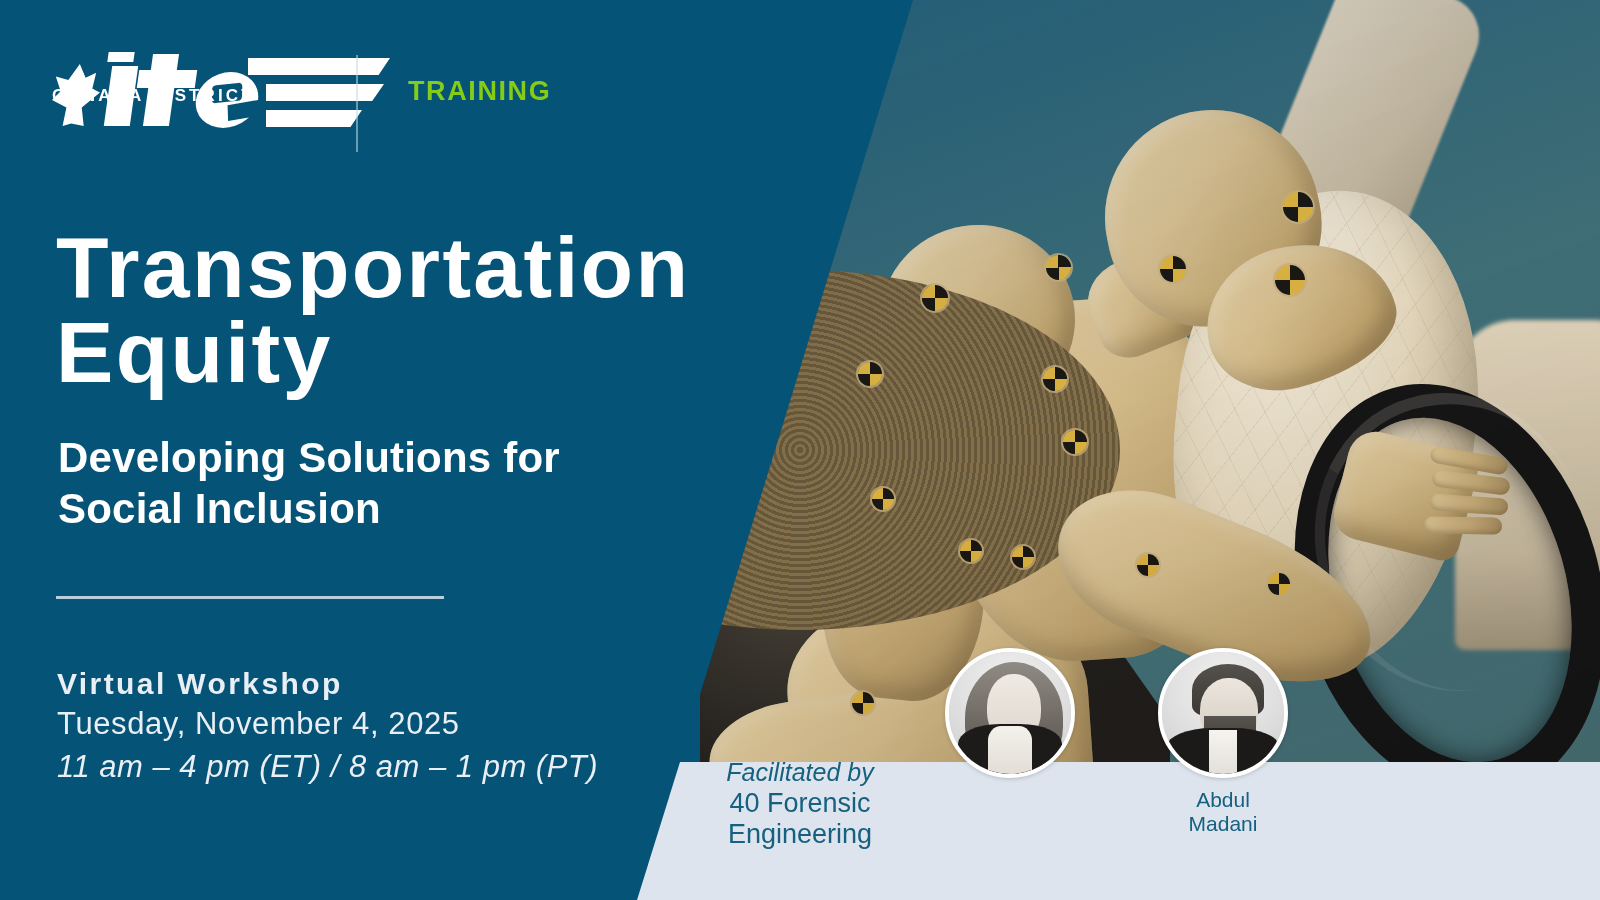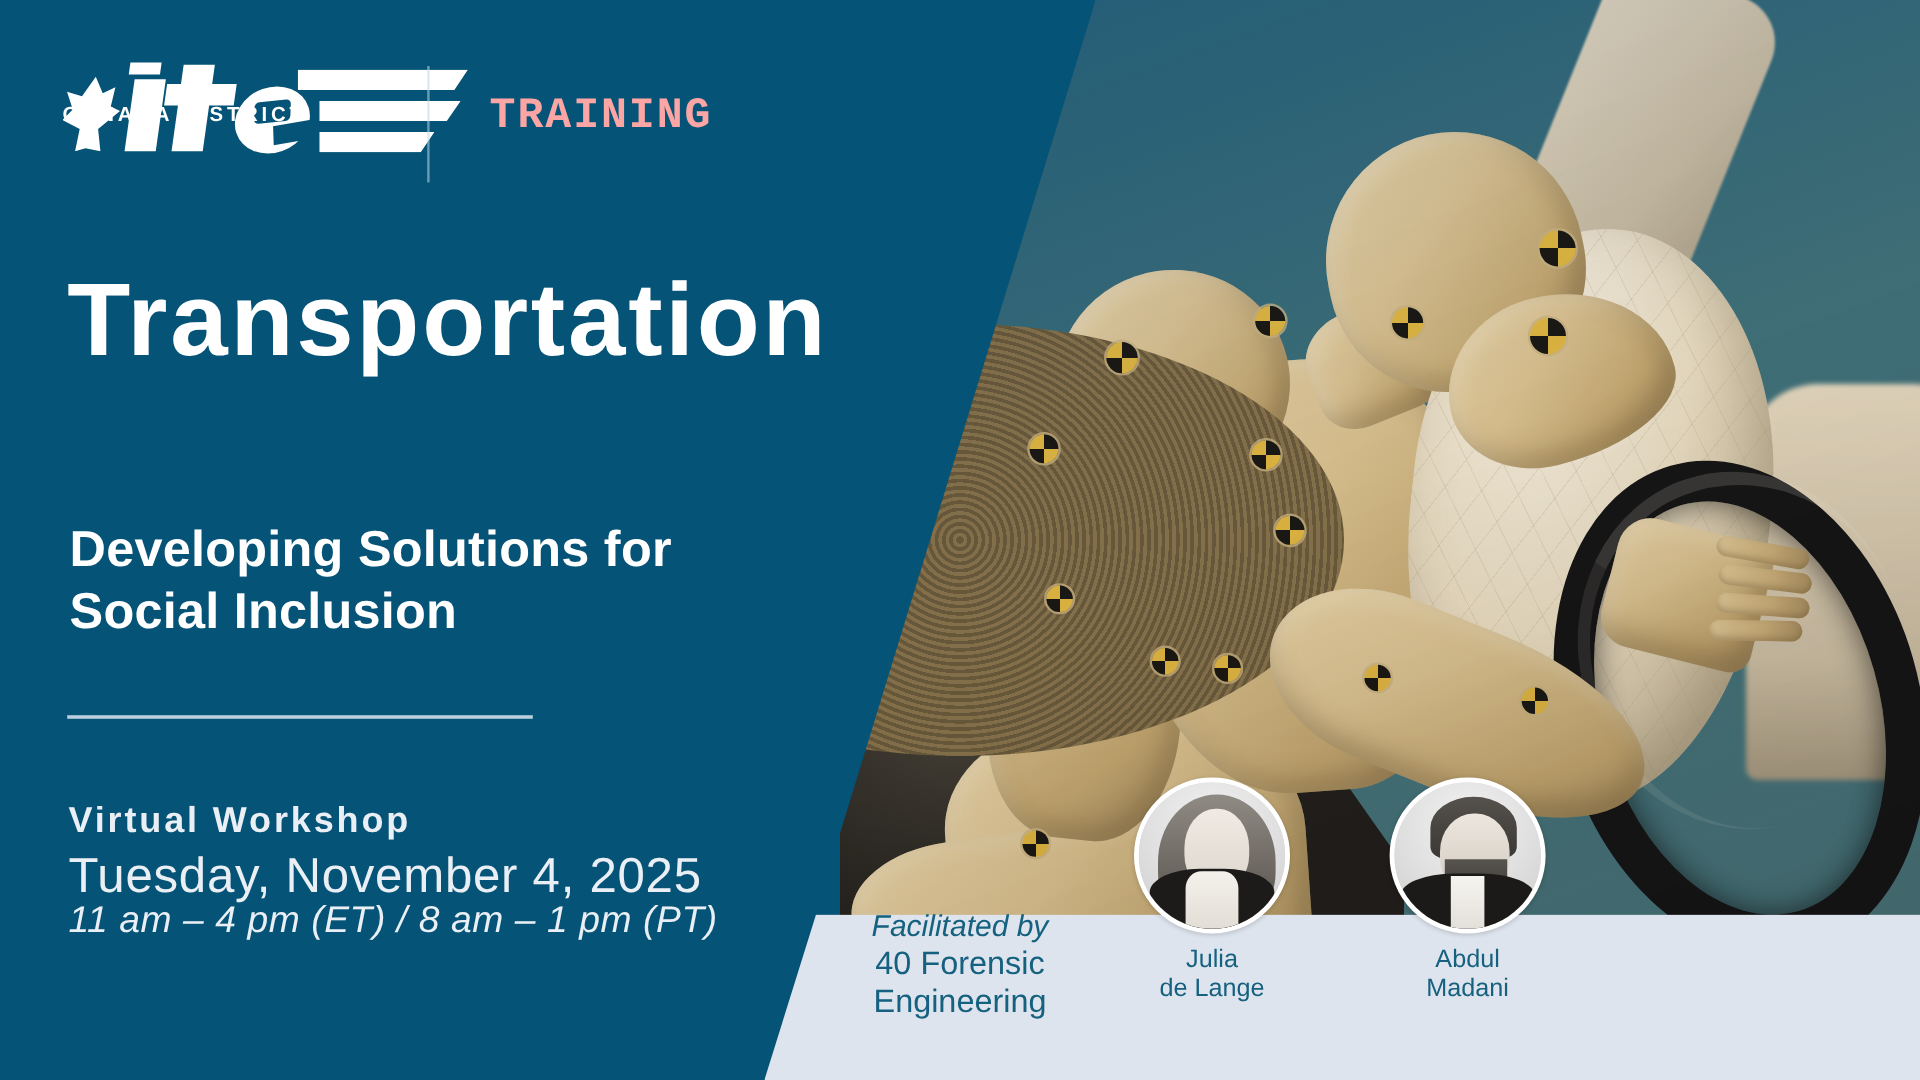--- a/index.html
+++ b/index.html
@@ -259,21 +259,21 @@
     position:absolute; left:52px; top:86px;
     color:#fff; font-size:17px; font-weight:700; letter-spacing:3.1px;
   }
 
   .logo-divider {
     position:absolute; left:356px; top:55px; width:2px; height:97px;
     background:rgba(190,218,232,0.55);
   }
   .training {
     position:absolute; left:408px; top:76px;
-    color:#fca5a5; font-size:36px; font-weight:700; letter-spacing:1.6px;font-family:Liberation Mono, monospace;
+    color:#84cc16; font-size:27px; font-weight:700; letter-spacing:1.6px;
   }
 
   .title {
     position:absolute; left:56px; top:225px;
     color:#fff; font-weight:700; font-size:86px; line-height:0.99;
     letter-spacing:2.3px;
   }
   .title .line2 { display:block; }
 
   .subtitle {
@@ -286,21 +286,21 @@
     position:absolute; left:56px; top:596px; width:388px; height:3px;
     background:#b9cfdd;
   }
 
   .ev-kind {
     position:absolute; left:57px; top:667px;
     color:#e9eff4; font-size:30px; font-weight:700; letter-spacing:2.4px;
   }
   .ev-date {
     position:absolute; left:57px; top:706px;
-    color:#e9eff4; font-size:41px; font-weight:400; letter-spacing:0.6px;
+    color:#e9eff4; font-size:31px; font-weight:400; letter-spacing:0.6px;
   }
   .ev-time {
     position:absolute; left:57px; top:749px;
     color:#e9eff4; font-size:31px; font-weight:400; font-style:italic; letter-spacing:0.5px;
   }
 
   
   .fac {
     position:absolute; left:700px; top:758px; width:200px;
     text-align:center; color:#15617f; line-height:1.18;
@@ -405,20 +405,21 @@
       </div>
     </div>
   </div>
   <div class="ite-sub">CANADA DISTRICT</div>
 
   <div class="logo-divider"></div>
   <div class="training">TRAINING</div>
 
   <div class="title">
     <span>Transportation</span>
+    <span class="line2">Equity</span>
   </div>
 
   <div class="subtitle">
     <div>Developing Solutions for</div>
     <div>Social Inclusion</div>
   </div>
 
   <div class="rule"></div>
 
   <div class="ev-kind">Virtual Workshop</div>
@@ -431,24 +432,20 @@
     <div class="fac-name">Engineering</div>
   </div>
 
   <div class="person p1">
     <div class="avatar">
       <div class="av-bg"></div>
       <div class="av-hair" style="left:16px;top:10px;width:98px;height:112px;background:linear-gradient(180deg,#8f8a84 0%,#6d6862 55%,#514d48 100%);border-radius:50% 50% 42% 42%;"></div>
       <div class="av-face" style="left:38px;top:22px;width:54px;height:68px;background:linear-gradient(180deg,#efeae3 0%,#ddd6cd 100%);"></div>
       <div class="av-body" style="width:104px;height:50px;background:#1d1b19;"></div>
       <div class="av-shirt" style="width:44px;height:48px;background:linear-gradient(180deg,#f4f1eb,#e2ded6);border-radius:30% 30% 0 0;"></div>
-    </div>
-    <div class="p-name">
-      <div>Julia</div>
-      <div>de Lange</div>
     </div>
   </div>
 
   <div class="person p2">
     <div class="avatar">
       <div class="av-bg"></div>
       <div class="av-hair" style="left:30px;top:12px;width:72px;height:52px;background:linear-gradient(180deg,#55514c 0%,#3b3835 100%);border-radius:50% 50% 20% 20%;"></div>
       <div class="av-face" style="left:38px;top:26px;width:58px;height:66px;background:linear-gradient(180deg,#ece6de 0%,#d2cac0 100%);"></div>
       <div style="position:absolute;left:42px;top:64px;width:52px;height:34px;background:linear-gradient(180deg,#57534e,#3d3a37);border-radius:0 0 48% 48%;"></div>
       <div class="av-body" style="width:112px;height:46px;background:#1b1a18;"></div>

